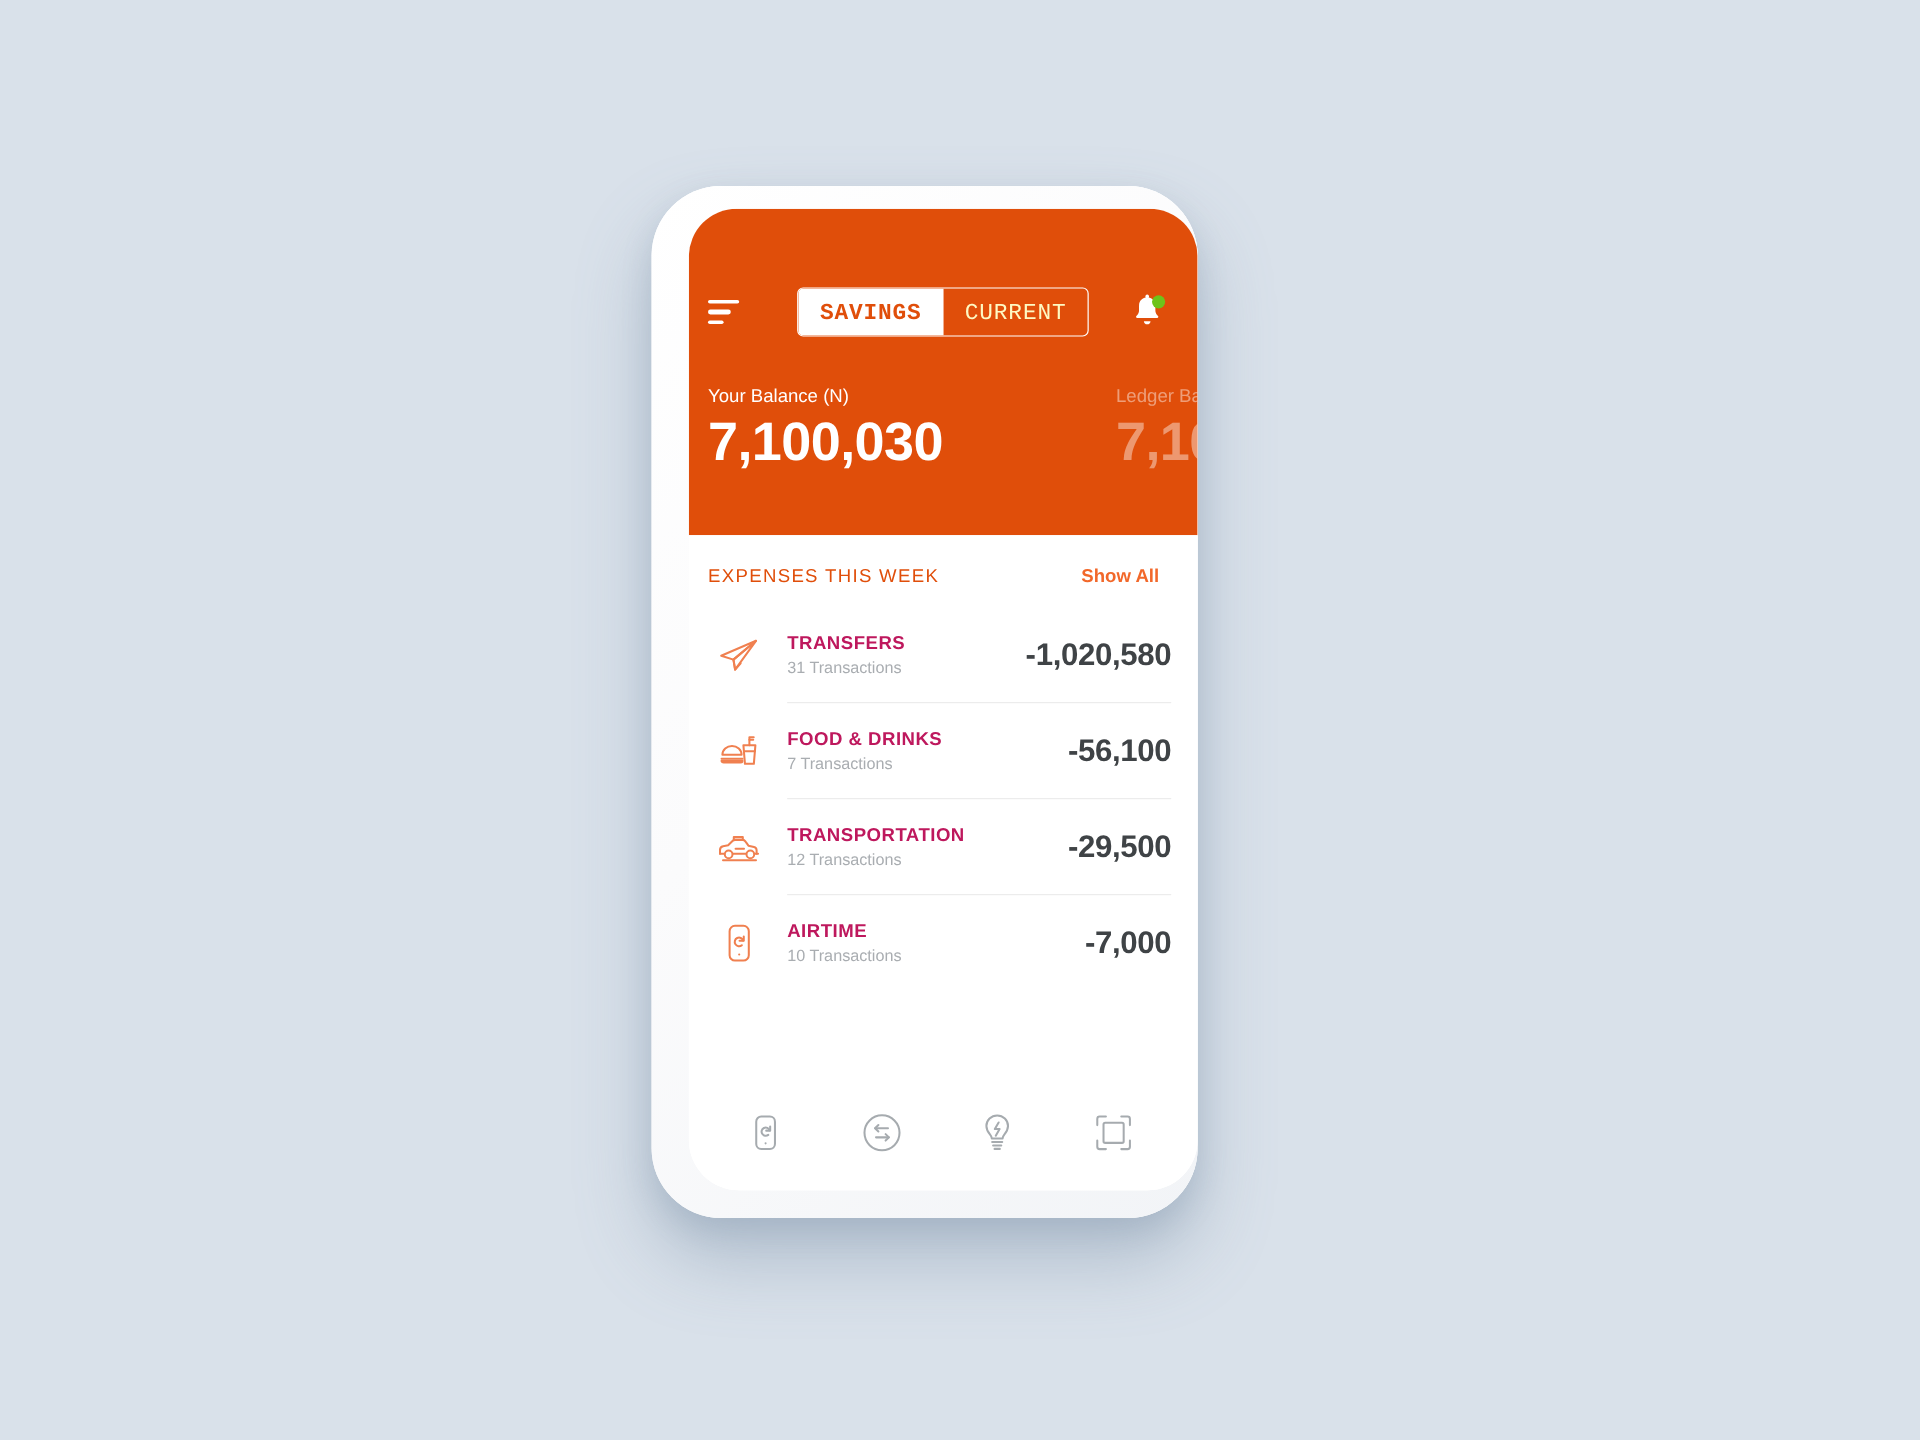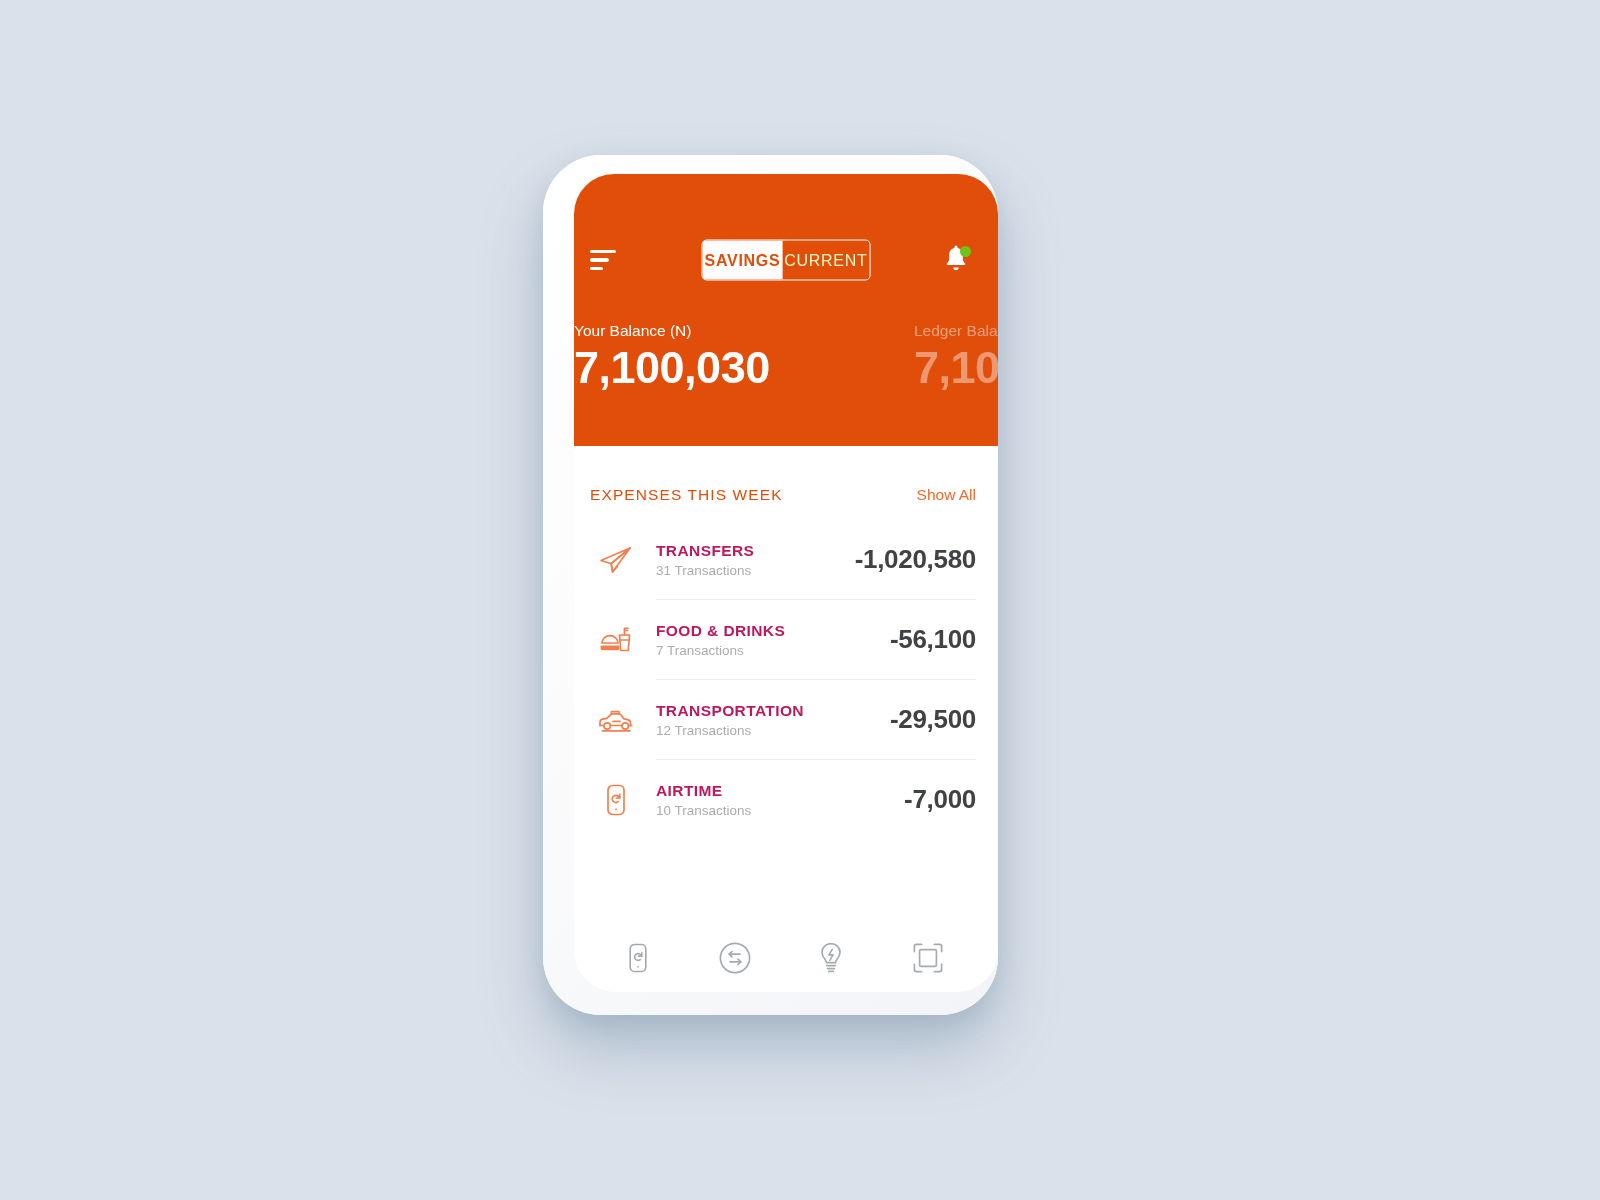--- a/index.html
+++ b/index.html
@@ -97,26 +97,27 @@
     display: flex;
     border: 1.6px solid #ffffff;
     border-radius: 5px;
     overflow: hidden;
     height: 39px;
   }
   .seg {
     display: flex;
     align-items: center;
     justify-content: center;
-    padding: 0 2px;
-    font-size: 16px;
+    padding: 0 18px;
+    font-size: 19px;
     font-weight: bold;
     letter-spacing: 0.7px;
     cursor: pointer;
     user-select: none;
+    font-family: Liberation Mono, monospace;
   }
   .seg.active {
     background: #ffffff;
     color: #e04e0a;
   }
   .seg.inactive {
     background: transparent;
     color: #fef9c3;
     font-weight: normal;
   }
@@ -142,21 +143,21 @@
 
   
   .balances {
     position: absolute;
     left: 0;
     top: 148px;
     display: flex;
     align-items: flex-start;
   }
   .bal-card { flex: 0 0 auto; }
-  .bal-card.primary { width: 330px; }
+  .bal-card.primary { padding-left: 16px; width: 330px; }
   .bal-card.secondary { padding-left: 10px; }
 
   .bal-label {
     font-size: 15.5px;
     color: #ffffff;
     margin-bottom: 4px;
   }
   .bal-amount {
     font-size: 45px;
     font-weight: bold;
@@ -172,32 +173,32 @@
   .body-area {
     position: relative;
     background: #ffffff;
     height: 546px;
   }
 
   .section-head {
     display: flex;
     align-items: baseline;
     justify-content: space-between;
-    padding: 26px 22px 0 16px;
-    margin-top: 14px;
+    padding: 26px 32px 0 16px;
   }
   .section-title {
     font-size: 15.5px;
     color: #e04e0a;
     letter-spacing: 1.1px;
   }
   .show-all {
     font-size: 15.5px;
     color: #f2682a;
     cursor: pointer;
+    font-weight: bold;
   }
 
   
   .expenses { margin-top: 16px; }
   .exp-row {
     display: flex;
     align-items: center;
     padding: 0 22px 0 16px;
     height: 79px;
     cursor: pointer;

